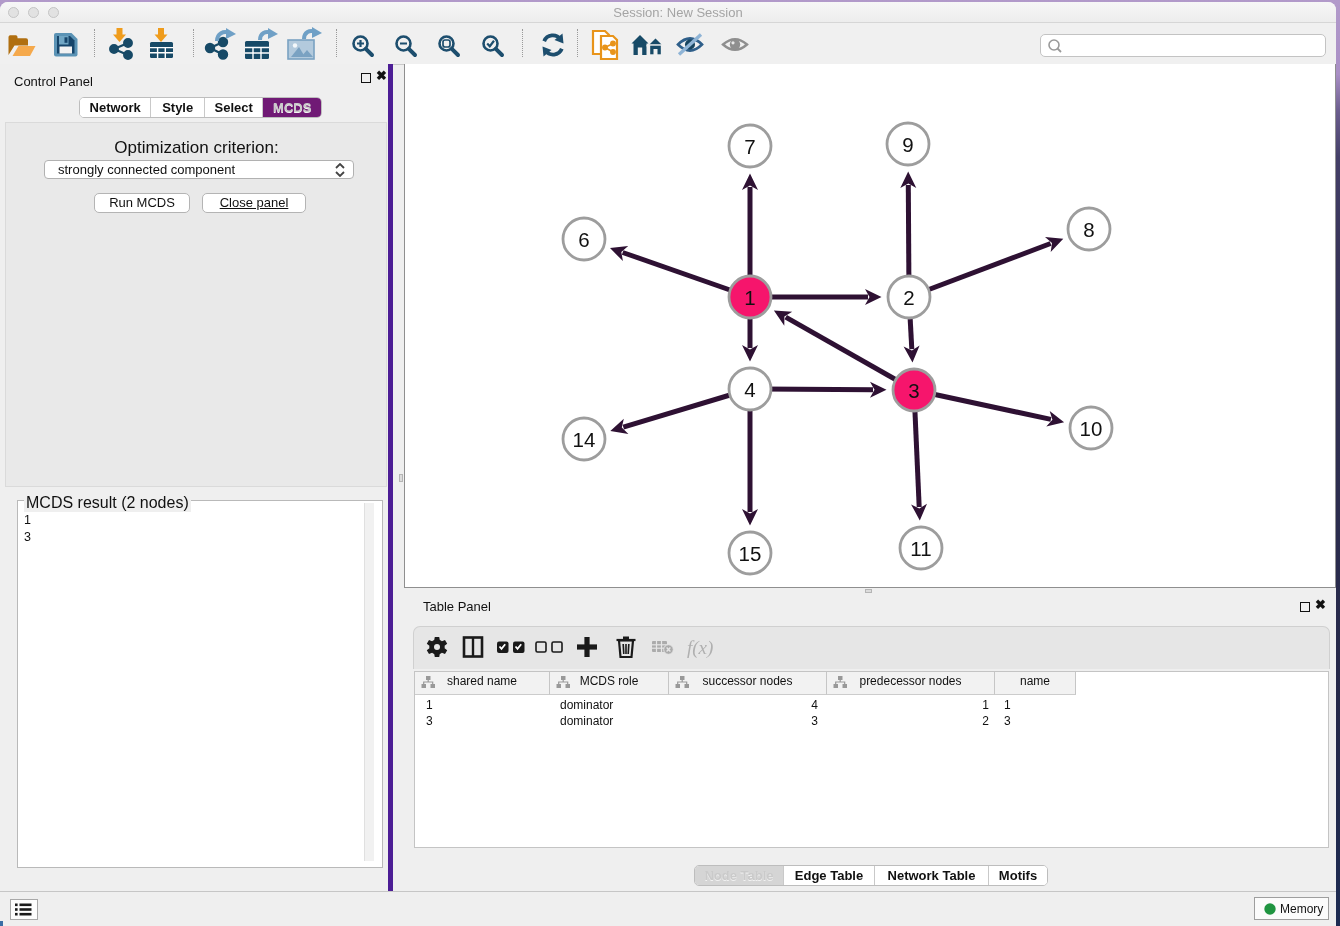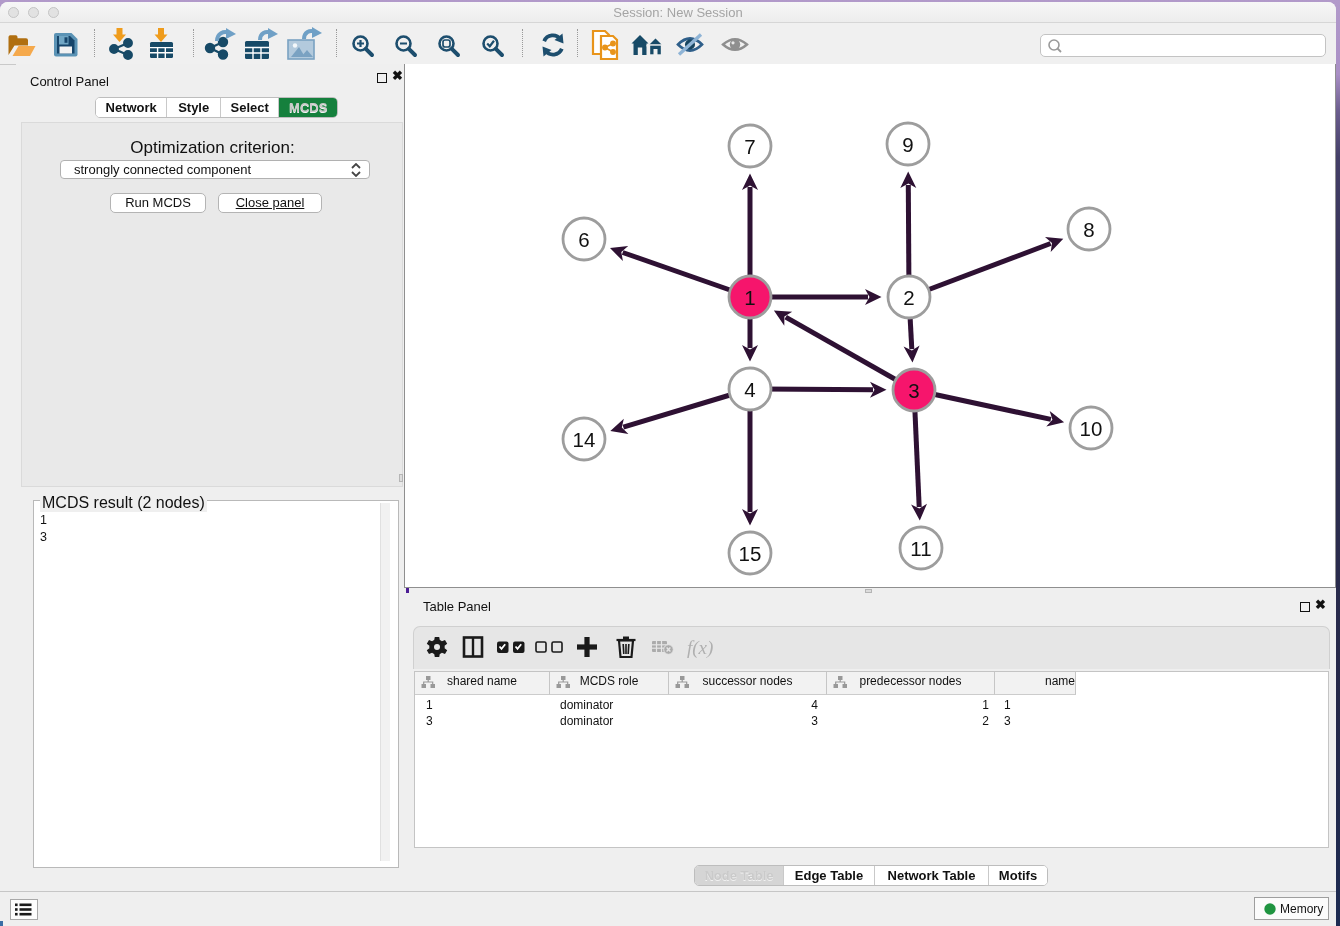--- a/index.html
+++ b/index.html
@@ -6,26 +6,26 @@
 body{width:1340px;height:926px;overflow:hidden;font-family:"Liberation Sans",sans-serif;position:relative;
 background:linear-gradient(180deg,#b29aca 0%,#a98fc5 8%,#6b5d8e 12%,#443f68 17%,#383459 28%,#2e2e50 50%,#252849 75%,#1d2b52 100%);}
 #app{position:absolute;left:0;top:2px;width:1336px;height:924px;background:#efefef;border-radius:8px 8px 0 0;overflow:hidden;}
 #titlebar{position:absolute;left:0;top:0;width:100%;height:20px;background:linear-gradient(#f7f7f7,#ededed);padding-left:20px;}
 #titlebar .circ{position:absolute;top:5px;width:11px;height:11px;border-radius:50%;background:#e2e2e2;border:1px solid #c4c4c4;box-sizing:border-box;}
 #titlebar .t{position:absolute;top:3px;left:0;width:100%;text-align:center;font-size:13px;color:#a4a4a4;}
 #toolbar{position:absolute;left:0;top:20px;width:100%;height:43px;background:#f0f0f0;border-top:1px solid #d6d6d6;border-bottom:1.5px solid #c9c9c9;box-sizing:border-box;}
 .tsep{position:absolute;top:6px;height:28px;width:0;border-left:1px dotted #9a9a9a;}
 #searchbox{position:absolute;left:1040px;top:11px;width:286px;height:23px;background:#fff;border:1px solid #c3c3c3;border-radius:5px;box-sizing:border-box;}
 
-#cpanel{position:absolute;left:16px;top:62px;width:393px;height:827px;background:#efefef;border-right:3px solid #4c1d95;box-sizing:border-box;}
+#cpanel{position:absolute;left:0;top:62px;width:393px;height:827px;background:#efefef;border-right:5px solid #4c1d95;box-sizing:border-box;}
 .phead{font-size:13px;color:#111;}
 .tabrow{position:absolute;display:flex;height:21px;border:1px solid #bdbdbd;border-radius:5px;overflow:hidden;background:#fff;box-sizing:border-box;}
 .tabrow .tb{font-size:13px;font-weight:bold;color:#111;text-align:center;line-height:19px;border-right:1px solid #c9c9c9;background:#fff;box-sizing:border-box;}
 .tabrow .tb:last-child{border-right:none;}
-.tabrow .sel{background:#15803d;color:#c9c9c9;text-shadow:0 1px 0 #f5f5f5;}
+.tabrow .sel{background:#701a75;color:#c9c9c9;text-shadow:0 1px 0 #f5f5f5;}
 #cpcontent{position:absolute;left:5px;top:58px;width:382px;height:365px;background:#e9e9e9;border:1px solid #dadada;box-sizing:border-box;}
 #optlabel{position:absolute;left:0;width:393px;text-align:center;font-size:17px;color:#111;}
 #dropdown{position:absolute;left:44px;top:96px;width:310px;height:19px;background:#fff;border:1px solid #b1b1b1;border-radius:4px;box-sizing:border-box;font-size:13px;color:#111;line-height:17px;padding-left:13px;}
 .btn{position:absolute;height:20px;background:#fff;border:1px solid #b4b4b4;border-radius:5px;box-sizing:border-box;font-size:13px;color:#111;text-align:center;line-height:18px;}
 #fieldset{position:absolute;left:17px;top:436px;width:364px;height:366px;border:1px solid #b9b9b9;background:#fff;}
 #fieldset .legend{position:absolute;left:6px;top:-7px;background:#efefef;font-size:16px;color:#111;padding:0 2px;}
 #fieldset .sbar{position:absolute;right:8px;top:2px;width:9px;height:358px;background:#f1f1f1;border-left:1px solid #e0e0e0;}
 #fieldset .vals{position:absolute;left:6px;top:11px;font-size:12.5px;color:#111;line-height:16.5px;}
 
 #netwin{position:absolute;left:404px;top:62px;width:932px;height:524px;border:1px solid #8f8f8f;border-top:none;box-sizing:border-box;background:#fff;}
@@ -368,21 +368,21 @@
             <rect x="0.5" y="8" width="4.5" height="4" fill="#999"></rect>
             <rect x="9.5" y="8" width="4.5" height="4" fill="#999"></rect>
             <path d="M7.2,4 L7.2,6 M2.7,8 L2.7,6 L11.7,6 L11.7,8" stroke="#999" stroke-width="1.2" fill="none"></path>
           </svg>successor nodes</div>
     <div class="hrow" style="left:412px;width:168px;"><svg width="14" height="13" style="position:absolute;left:6px;top:4px;">
             <rect x="5" y="0" width="4.5" height="4" fill="#999"></rect>
             <rect x="0.5" y="8" width="4.5" height="4" fill="#999"></rect>
             <rect x="9.5" y="8" width="4.5" height="4" fill="#999"></rect>
             <path d="M7.2,4 L7.2,6 M2.7,8 L2.7,6 L11.7,6 L11.7,8" stroke="#999" stroke-width="1.2" fill="none"></path>
           </svg>predecessor nodes</div>
-    <div class="hrow" style="left:580px;width:81px;text-align:right;">name</div>
+    <div class="hrow" style="left:580px;width:81px;">name</div>
     <div class="trow" style="left:11px;top:25px;">1</div>
     <div class="trow" style="left:145px;top:25px;">dominator</div>
     <div class="trow" style="left:254px;top:25px;width:149px;text-align:right;">4</div>
     <div class="trow" style="left:412px;top:25px;width:162px;text-align:right;">1</div>
     <div class="trow" style="left:589px;top:25px;">1</div>
     <div class="trow" style="left:11px;top:41px;">3</div>
     <div class="trow" style="left:145px;top:41px;">dominator</div>
     <div class="trow" style="left:254px;top:41px;width:149px;text-align:right;">3</div>
     <div class="trow" style="left:412px;top:41px;width:162px;text-align:right;">2</div>
     <div class="trow" style="left:589px;top:41px;">3</div>

